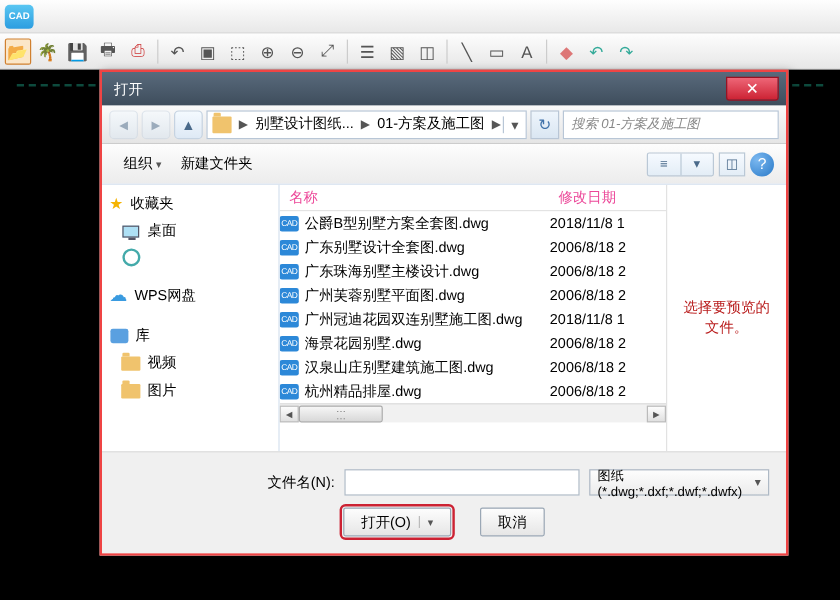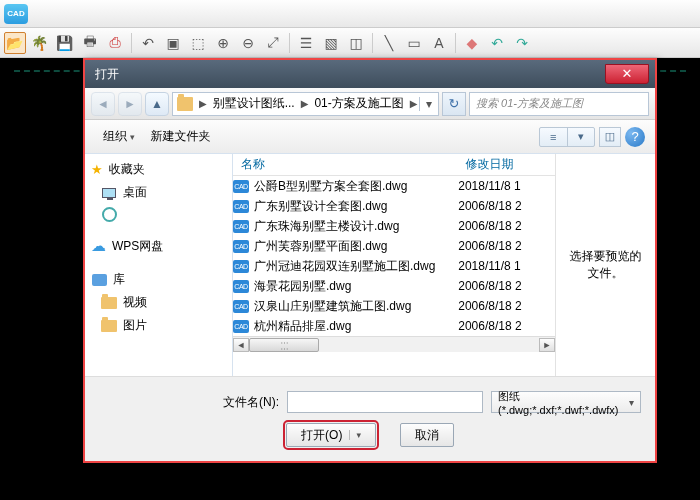--- a/index.html
+++ b/index.html
@@ -60,35 +60,35 @@
 .folder-i { width:16px; height:12px; background:#f0c36d; border-radius:1px; position:relative; }
 .folder-i::before { content:""; position:absolute; top:-3px; left:1px; width:6px; height:3px; background:#f0c36d; border-radius:1px 1px 0 0; }
 .blue-i { width:15px; height:12px; background:#5aa0e0; border-radius:2px; }
 .green-i { width:15px; height:15px; border:2px solid #4aa; border-radius:50%; position:relative; }
 .cloud-i { color:#3a9be0; font-size:15px; }
 .monitor-i { width:14px; height:10px; border:1px solid #556; background:#aee0f5; position:relative; }
 .monitor-i::after{content:"";position:absolute;bottom:-3px;left:4px;width:6px;height:2px;background:#556;}
 
 .filelist { flex: 1; display: flex; overflow: hidden; }
 .fl-main { flex: 1; overflow: hidden; }
-.fl-header { display: flex; font-size: 12px; border-bottom: 1px solid #e3e3e3; height: 22px; align-items: center; color: #0369a1; }
+.fl-header { display: flex; font-size: 12px; border-bottom: 1px solid #e3e3e3; height: 22px; align-items: center; color: #ec4899; }
 .fl-header > div { padding: 0 8px; }
 .col-name { width: 256px; }
 .col-date { width: 110px; }
 .fl-rows { overflow: hidden; }
 .fl-row { display: flex; font-size: 12px; height: 20px; align-items: center; }
 .fl-row .col-name { display: flex; align-items: center; gap: 5px; }
 .cad-i { width:16px; height:13px; background:#2c88d8; border-radius:2px; color:#fff; font-size:7px; display:flex; align-items:center; justify-content:center; letter-spacing:-0.5px; }
 .fl-scroll { height: 16px; border-top: 1px solid #ddd; background: #f1f1f1; position: relative; display:flex; align-items:center; }
 .fl-scroll-arrow { width:16px; height:14px; background:linear-gradient(#fdfdfd,#e0e0e0); border:1px solid #bbb; font-size:9px; color:#555; display:flex; align-items:center; justify-content:center; }
 .fl-scroll-track { flex:1; position:relative; height:14px; }
 .fl-scroll-thumb { position:absolute; left:0; width:70px; height:14px; background:linear-gradient(#f6f6f6,#d8d8d8); border:1px solid #aaa; border-radius:2px; }
 .fl-scroll-thumb::after{content:"⋮⋮";position:absolute;left:50%;top:50%;transform:translate(-50%,-50%) rotate(90deg);font-size:8px;color:#888;letter-spacing:-2px;}
 
-.preview-pane { width: 100px; border-left: 1px solid #e2e2e2; display:flex; align-items:center; justify-content:center; font-size:12px; color:#000000; text-align:center; padding: 0 8px; }
+.preview-pane { width: 100px; border-left: 1px solid #e2e2e2; display:flex; align-items:center; justify-content:center; font-size:12px; color:#b91c1c; text-align:center; padding: 0 8px; }
 
 .dlg-footer { padding: 14px 14px 14px 14px; background:#f0f0f0; border-top:1px solid #ddd; }
 .footer-row1 { display:flex; align-items:center; gap:8px; font-size:12px; margin-bottom:10px; }
 .fname-label { width: 180px; text-align: right; }
 .fname-input { width: 196px; height:22px; border:1px solid #aeb9c5; background:#fff; }
 .filetype { flex:1; height:22px; border:1px solid #aeb9c5; background:linear-gradient(#fdfdfd,#ececec); font-size:11px; display:flex; align-items:center; padding:0 6px; }
 .filetype .dd { margin-left:auto; font-size:10px; color:#555; }
 .footer-row2 { display:flex; justify-content:center; gap:24px; }
 .btn { height:24px; border:1px solid #9aa7b5; background:linear-gradient(#fdfdfd,#e6e6e6); font-size:12px; padding:0 14px; display:flex; align-items:center; gap:4px; border-radius:2px; }
 .btn.primary { outline: 2px solid #c23; outline-offset: 1px; }

